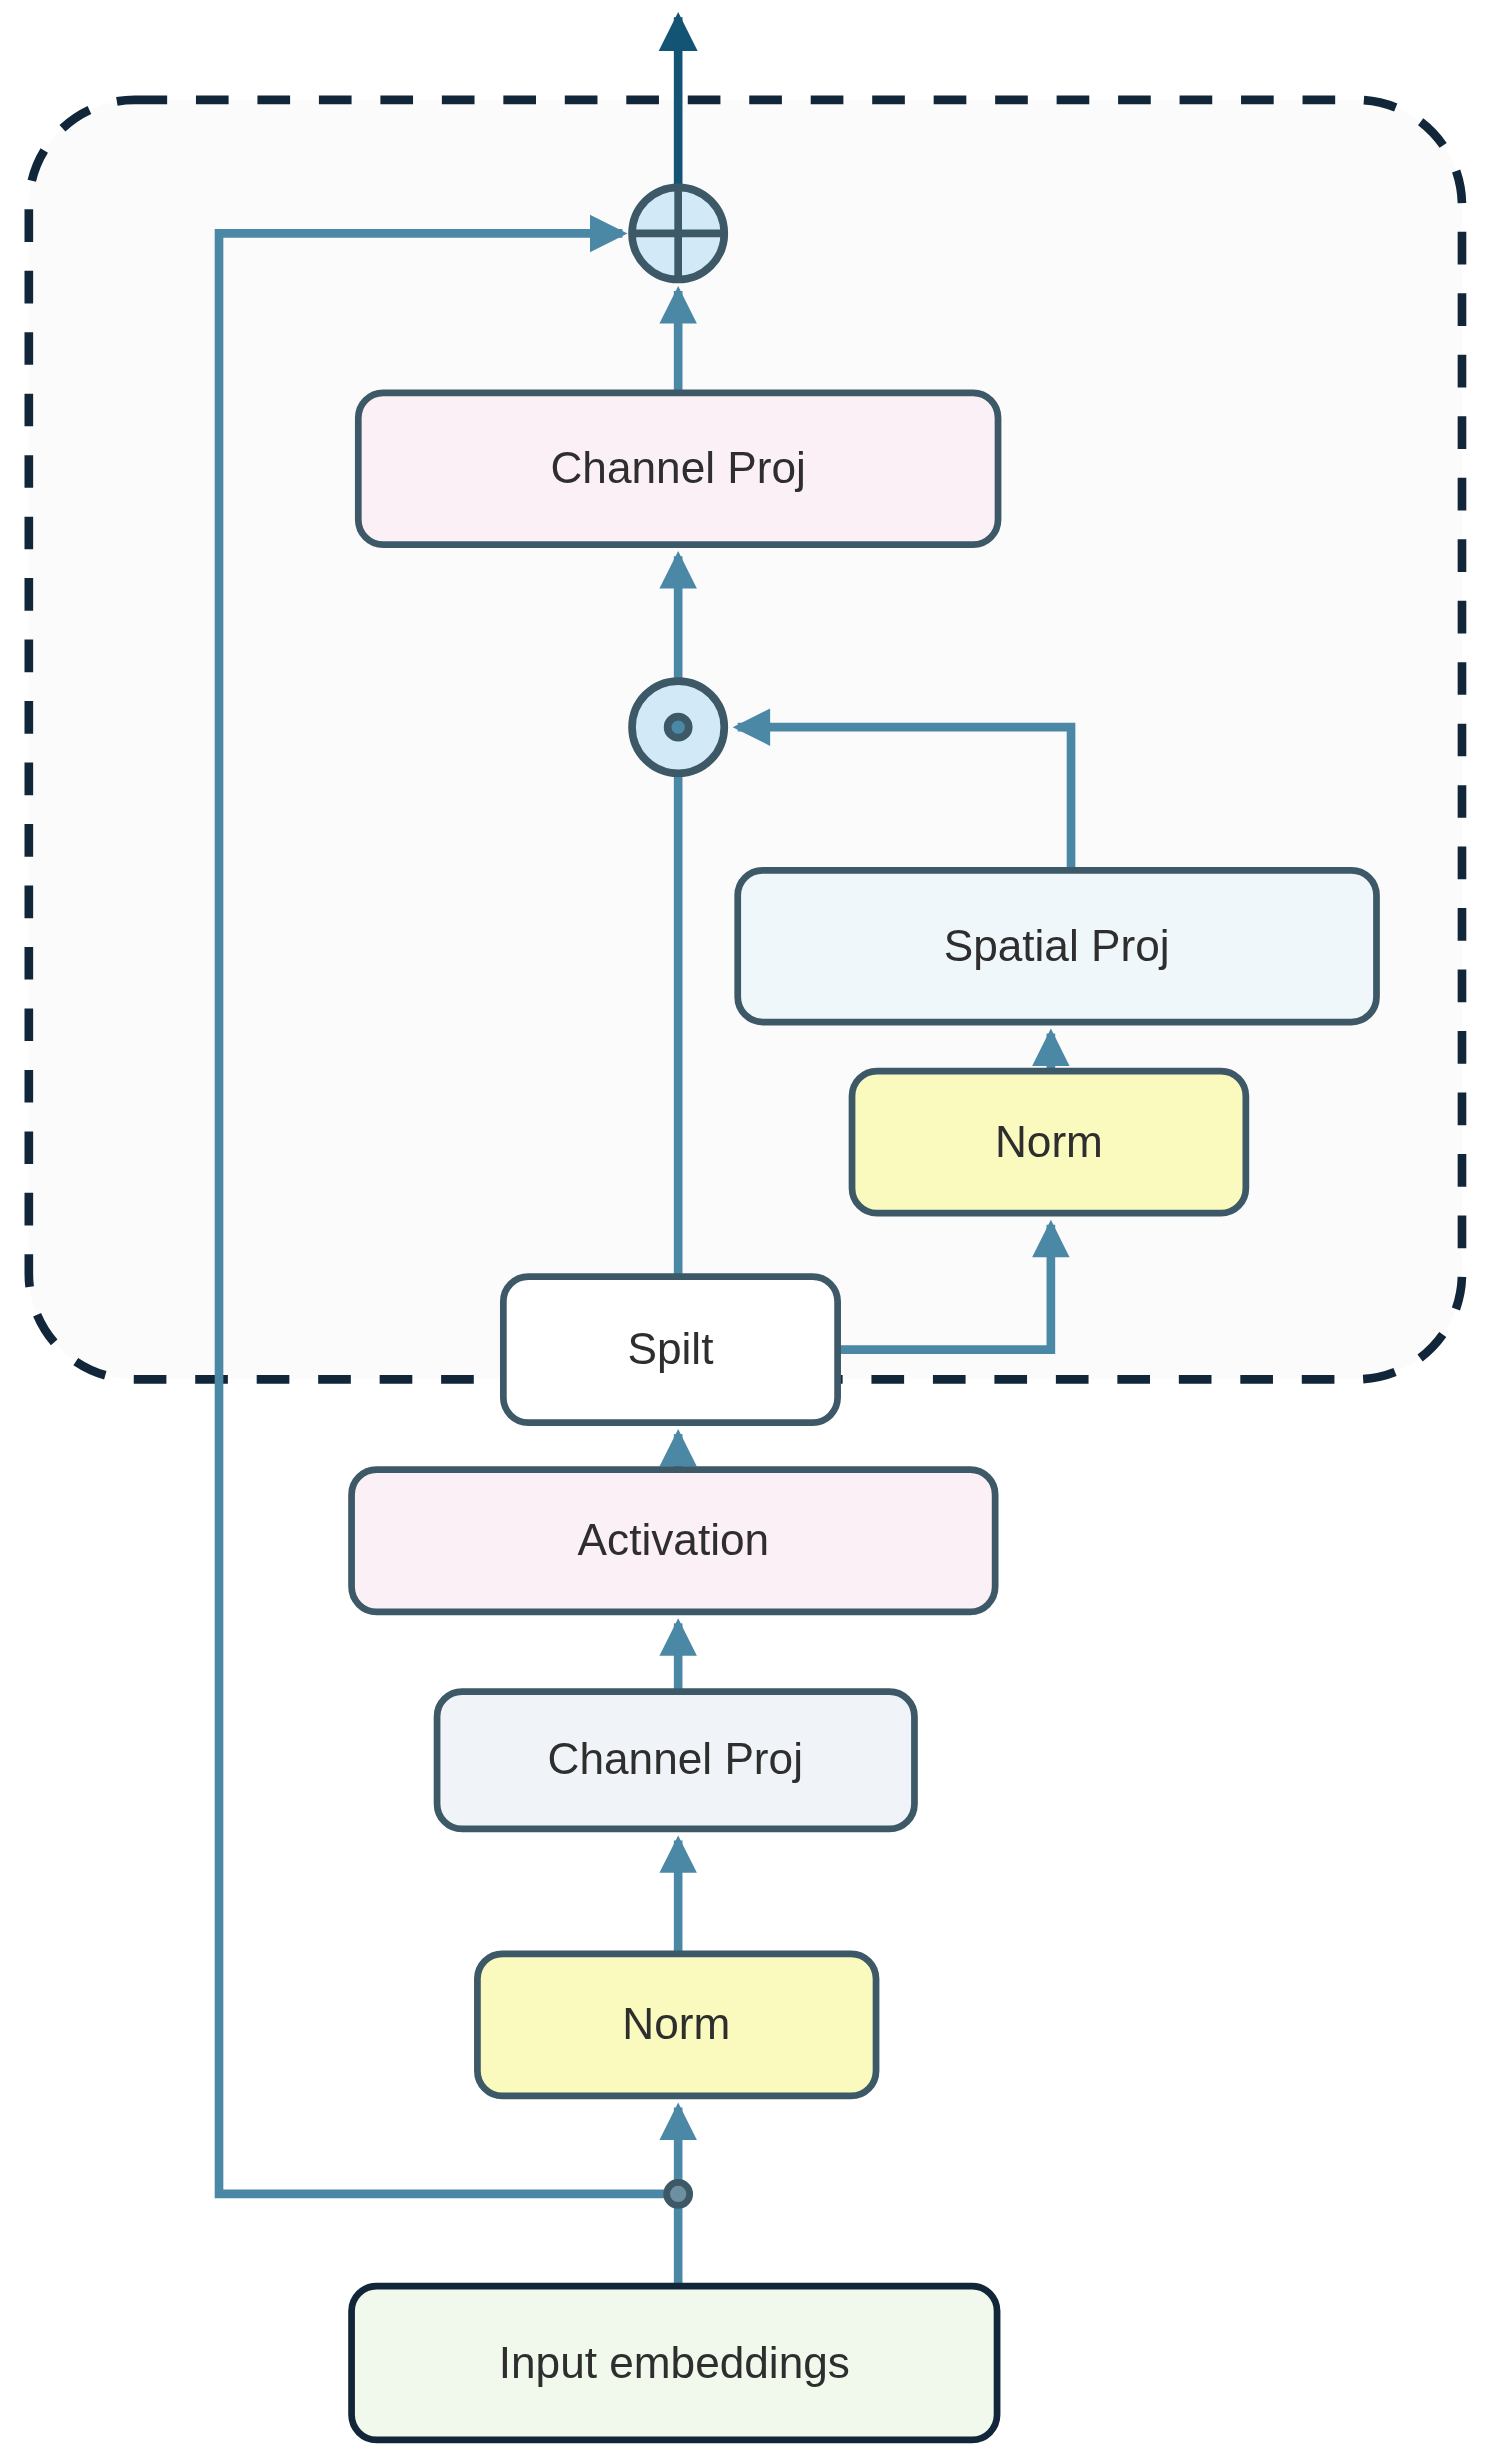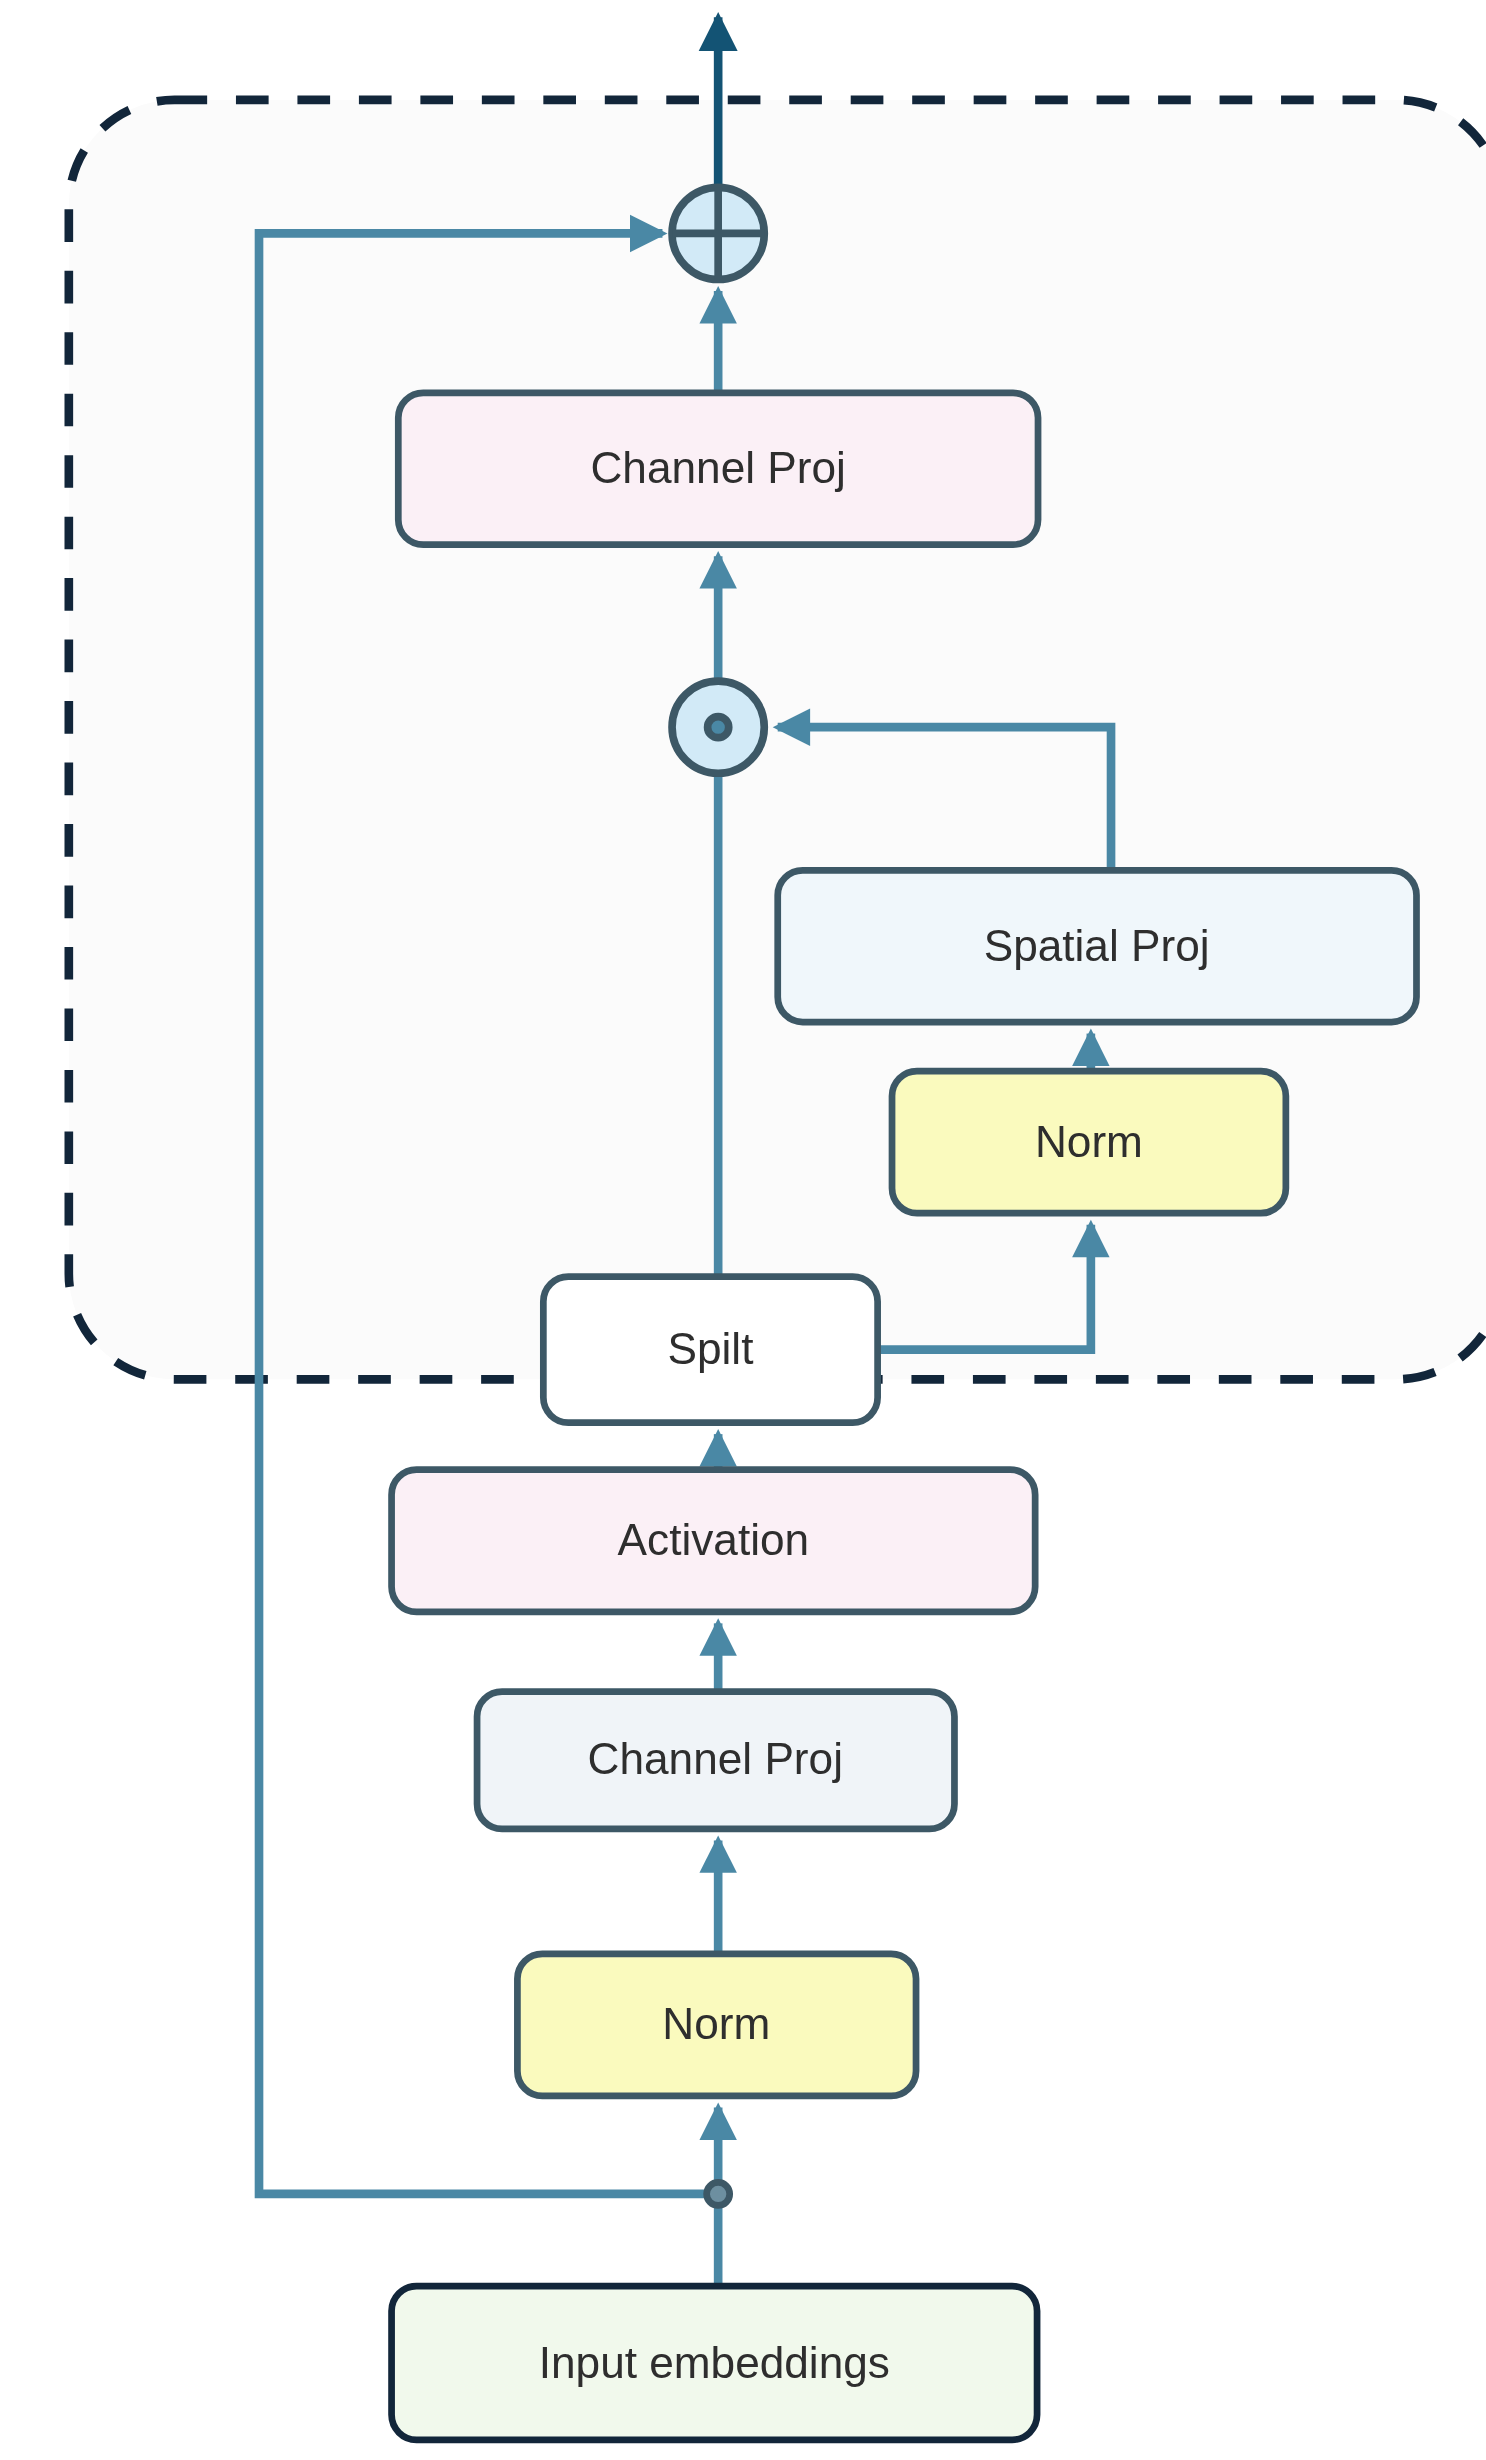--- a/index.html
+++ b/index.html
@@ -10,21 +10,20 @@
   body {
     width: 1486px;
     height: 2460px;
     overflow: hidden;
     font-family: "Liberation Sans", sans-serif;
   }
   #diagram-root {
     position: relative;
     width: 1354px;
     height: 2460px;
-    margin-left: 40px;
   }
   svg#flow {
     display: block;
     width: 1486px;
     height: 2460px;
   }
   .node-label {
     font-family: "Liberation Sans", sans-serif;
     font-size: 46px;
     fill: #2e2e2e;

